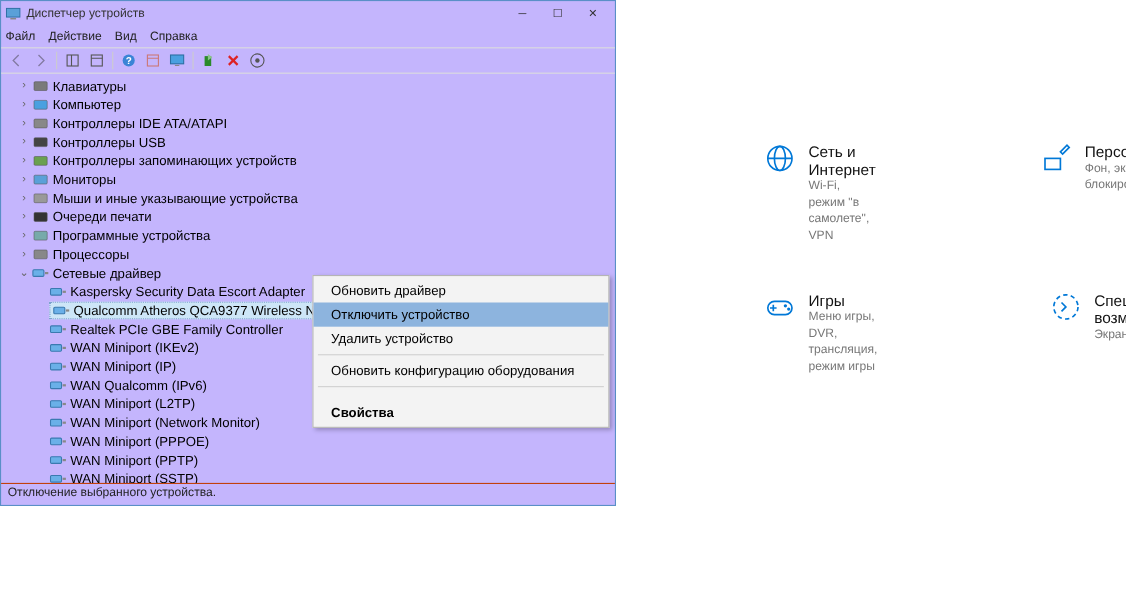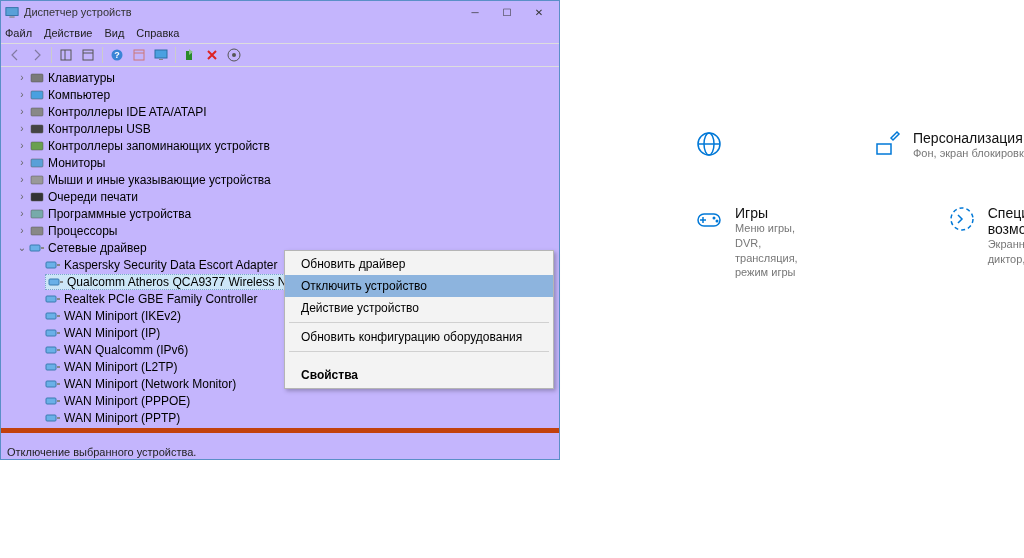--- a/index.html
+++ b/index.html
@@ -22,21 +22,21 @@
 .tree::-webkit-scrollbar { width: 16px; }
 .tree::-webkit-scrollbar-track { background: #f0f0f0; }
 .tree::-webkit-scrollbar-thumb { background: #c1c1c1; border: 2px solid #f0f0f0; }
 .node { display: flex; align-items: center; height: 17px; white-space: nowrap; }
 .exp { width: 14px; font-size: 10px; color: #666; text-align: center; user-select: none; }
 .nicon { width: 16px; height: 14px; display: inline-flex; align-items: center; justify-content: center; flex-shrink: 0; }
 .nlabel { margin-left: 3px; }
 .node.sel .wrap { background: #cde6f7; border: 1px dotted #7da2ce; padding: 0 2px; }
 .wrap { display: inline-flex; align-items: center; }
 
-.status { height: 20px; border-top: 5px solid #c2410c; font-size: 11px; padding: 13px 6px; color: #222; }
+.status { height: 20px; border-top: 1px solid #c2410c; font-size: 11px; padding: 2px 6px; color: #222; }
 
 .ctxmenu { position: absolute; left: 284px; top: 250px; width: 270px; background: #f3f3f3; border: 1px solid #b5b5b5; box-shadow: 2px 2px 4px rgba(0,0,0,.25); font-size: 12px; z-index: 10; padding: 2px 0; }
 .ctxitem { padding: 4px 16px; cursor: default; }
 .ctxitem.hl { background: #8db4de; }
 .ctxitem.bold { font-weight: 600; margin-top: 12px; }
 .ctxsep { height: 1px; background: #d0d0d0; margin: 3px 4px; }
 
 .settings { position: absolute; left: 695px; top: 130px; display: flex; flex-direction: column; gap: 44px; font-size: 13px; }
 .settings-row { display: flex; gap: 150px; }
 .card { display: flex; gap: 12px; }
@@ -357,36 +357,40 @@
       </div>
   </div>
   <div class="status">
     <span>Отключение выбранного устройства.</span>
   </div>
 </div>
 
 <div class="ctxmenu" id="ctx">
     <div class="ctxitem">Обновить драйвер</div>
     <div class="ctxitem hl">Отключить устройство</div>
-    <div class="ctxitem">Действие устройство</div>
+    <div class="ctxitem">Удалить устройство</div>
     <div class="ctxsep"></div>
     <div class="ctxitem">Обновить конфигурацию оборудования</div>
     <div class="ctxsep"></div>
     <div class="ctxitem bold">Свойства</div>
   </div>
 
 <div class="settings">
   <div class="settings-row" id="srow1">
       <div class="card">
         <div class="cicon">
           <svg viewBox="0 0 28 28">
             <circle cx="14" cy="14" r="11" fill="none" stroke="#0078d7" stroke-width="1.5"></circle>
             <ellipse cx="14" cy="14" rx="5" ry="11" fill="none" stroke="#0078d7" stroke-width="1.5"></ellipse>
             <line x1="3" y1="14" x2="25" y2="14" fill="none" stroke="#0078d7" stroke-width="1.5"></line>
           </svg>
+        </div>
+        <div>
+          <div class="ctitle">Сеть и Интернет</div>
+          <div class="csub">Wi-Fi, режим "в самолете", VPN</div>
         </div>
       </div>
       <div class="card">
         <div class="cicon">
           <svg viewBox="0 0 28 28">
             <rect x="4" y="14" width="14" height="10" fill="none" stroke="#0078d7" stroke-width="1.5"></rect>
             <path d="M18 8 L24 2 L26 4 L20 10 Z" fill="none" stroke="#0078d7" stroke-width="1.5"></path>
           </svg>
         </div>
         <div>

